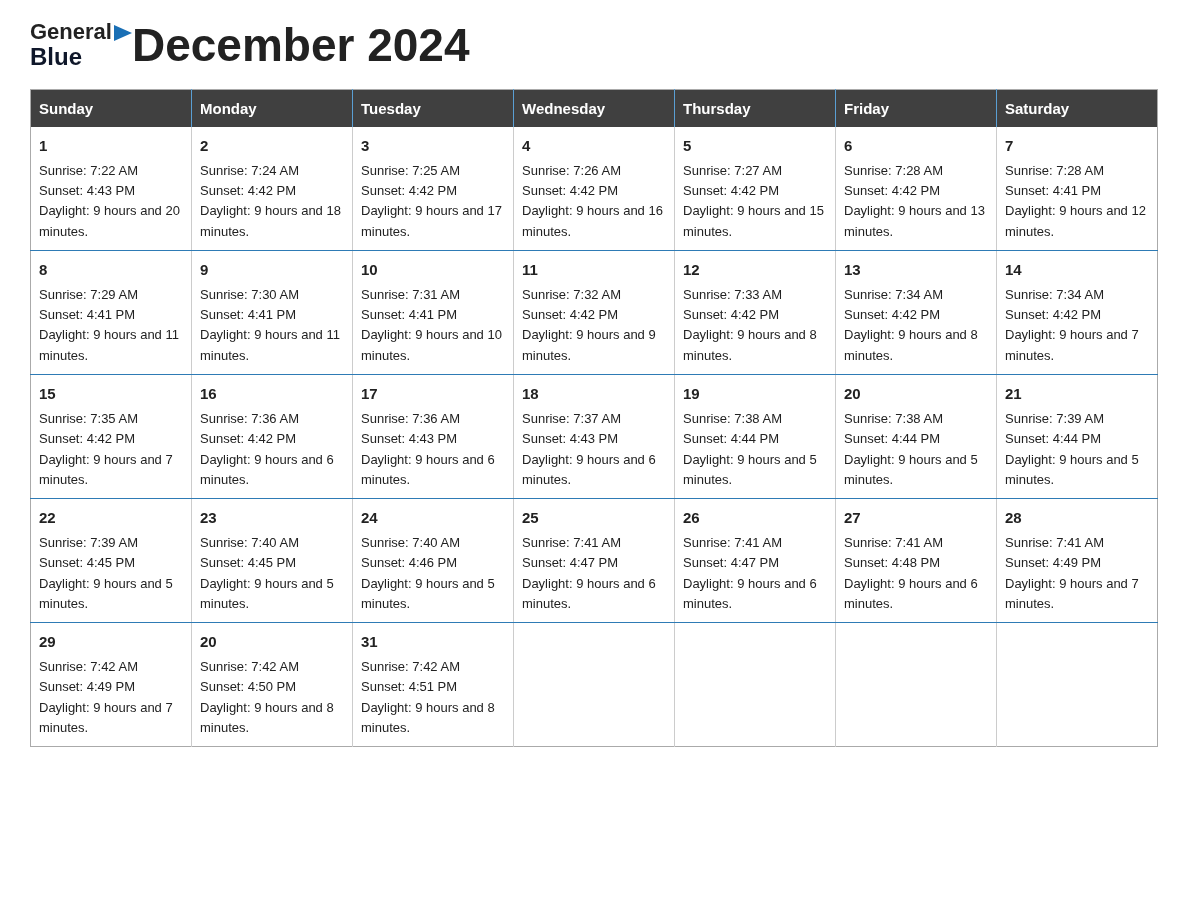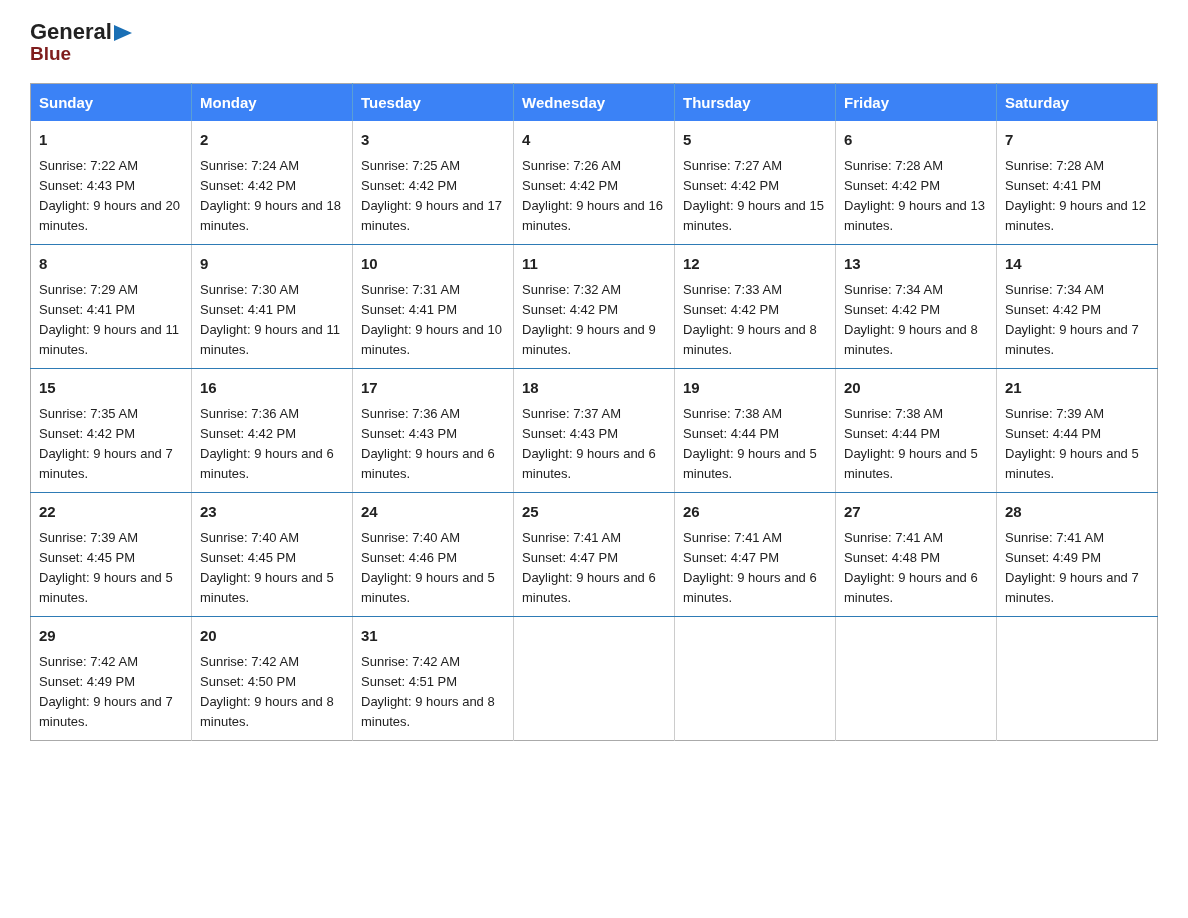--- a/index.html
+++ b/index.html
@@ -23,23 +23,23 @@
       align-items: flex-start;
     }
     .logo-general {
       font-size: 22px;
       font-weight: bold;
       color: #222;
       letter-spacing: 0;
       line-height: 1.1;
     }
     .logo-blue {
-      font-size: 19px;
-      font-weight: bold;
-      color: #7f1d1d;
+      font-size: 24px;
+      font-weight: bold;
+      color: #0f172a;
       line-height: 1.1;
     }
     .logo-line {
       display: flex;
       align-items: center;
     }
     .title-area {
       text-align: right;
     }
     .month-title {
@@ -53,21 +53,21 @@
       color: #444;
       margin-top: 6px;
     }
     
     .calendar-table {
       width: 100%;
       border-collapse: collapse;
       border: 1px solid #aaa;
     }
     .calendar-table th {
-      background-color: #3b82f6;
+      background-color: #404040;
       color: #fff;
       font-size: 15px;
       font-weight: bold;
       padding: 10px 8px;
       text-align: left;
       border-right: 1px solid #5a9fd4;
     }
     .calendar-table th:last-child {
       border-right: none;
     }
@@ -112,20 +112,21 @@
       <span class="logo-general">General</span>
       <svg width="18" height="16" viewBox="0 0 18 16" style="margin-left:2px;margin-top:2px;">
         <polygon points="0,0 18,8 0,16" fill="#1a6fb5"></polygon>
       </svg>
     </div>
     <div>
       <span class="logo-blue">Blue</span>
     </div>
   </div>
   <div class="title-area">
+    <div class="month-title">December 2024</div>
   </div>
 </div>
 
 <table class="calendar-table">
   <thead>
     <tr>
       <th>Sunday</th>
       <th>Monday</th>
       <th>Tuesday</th>
       <th>Wednesday</th>

